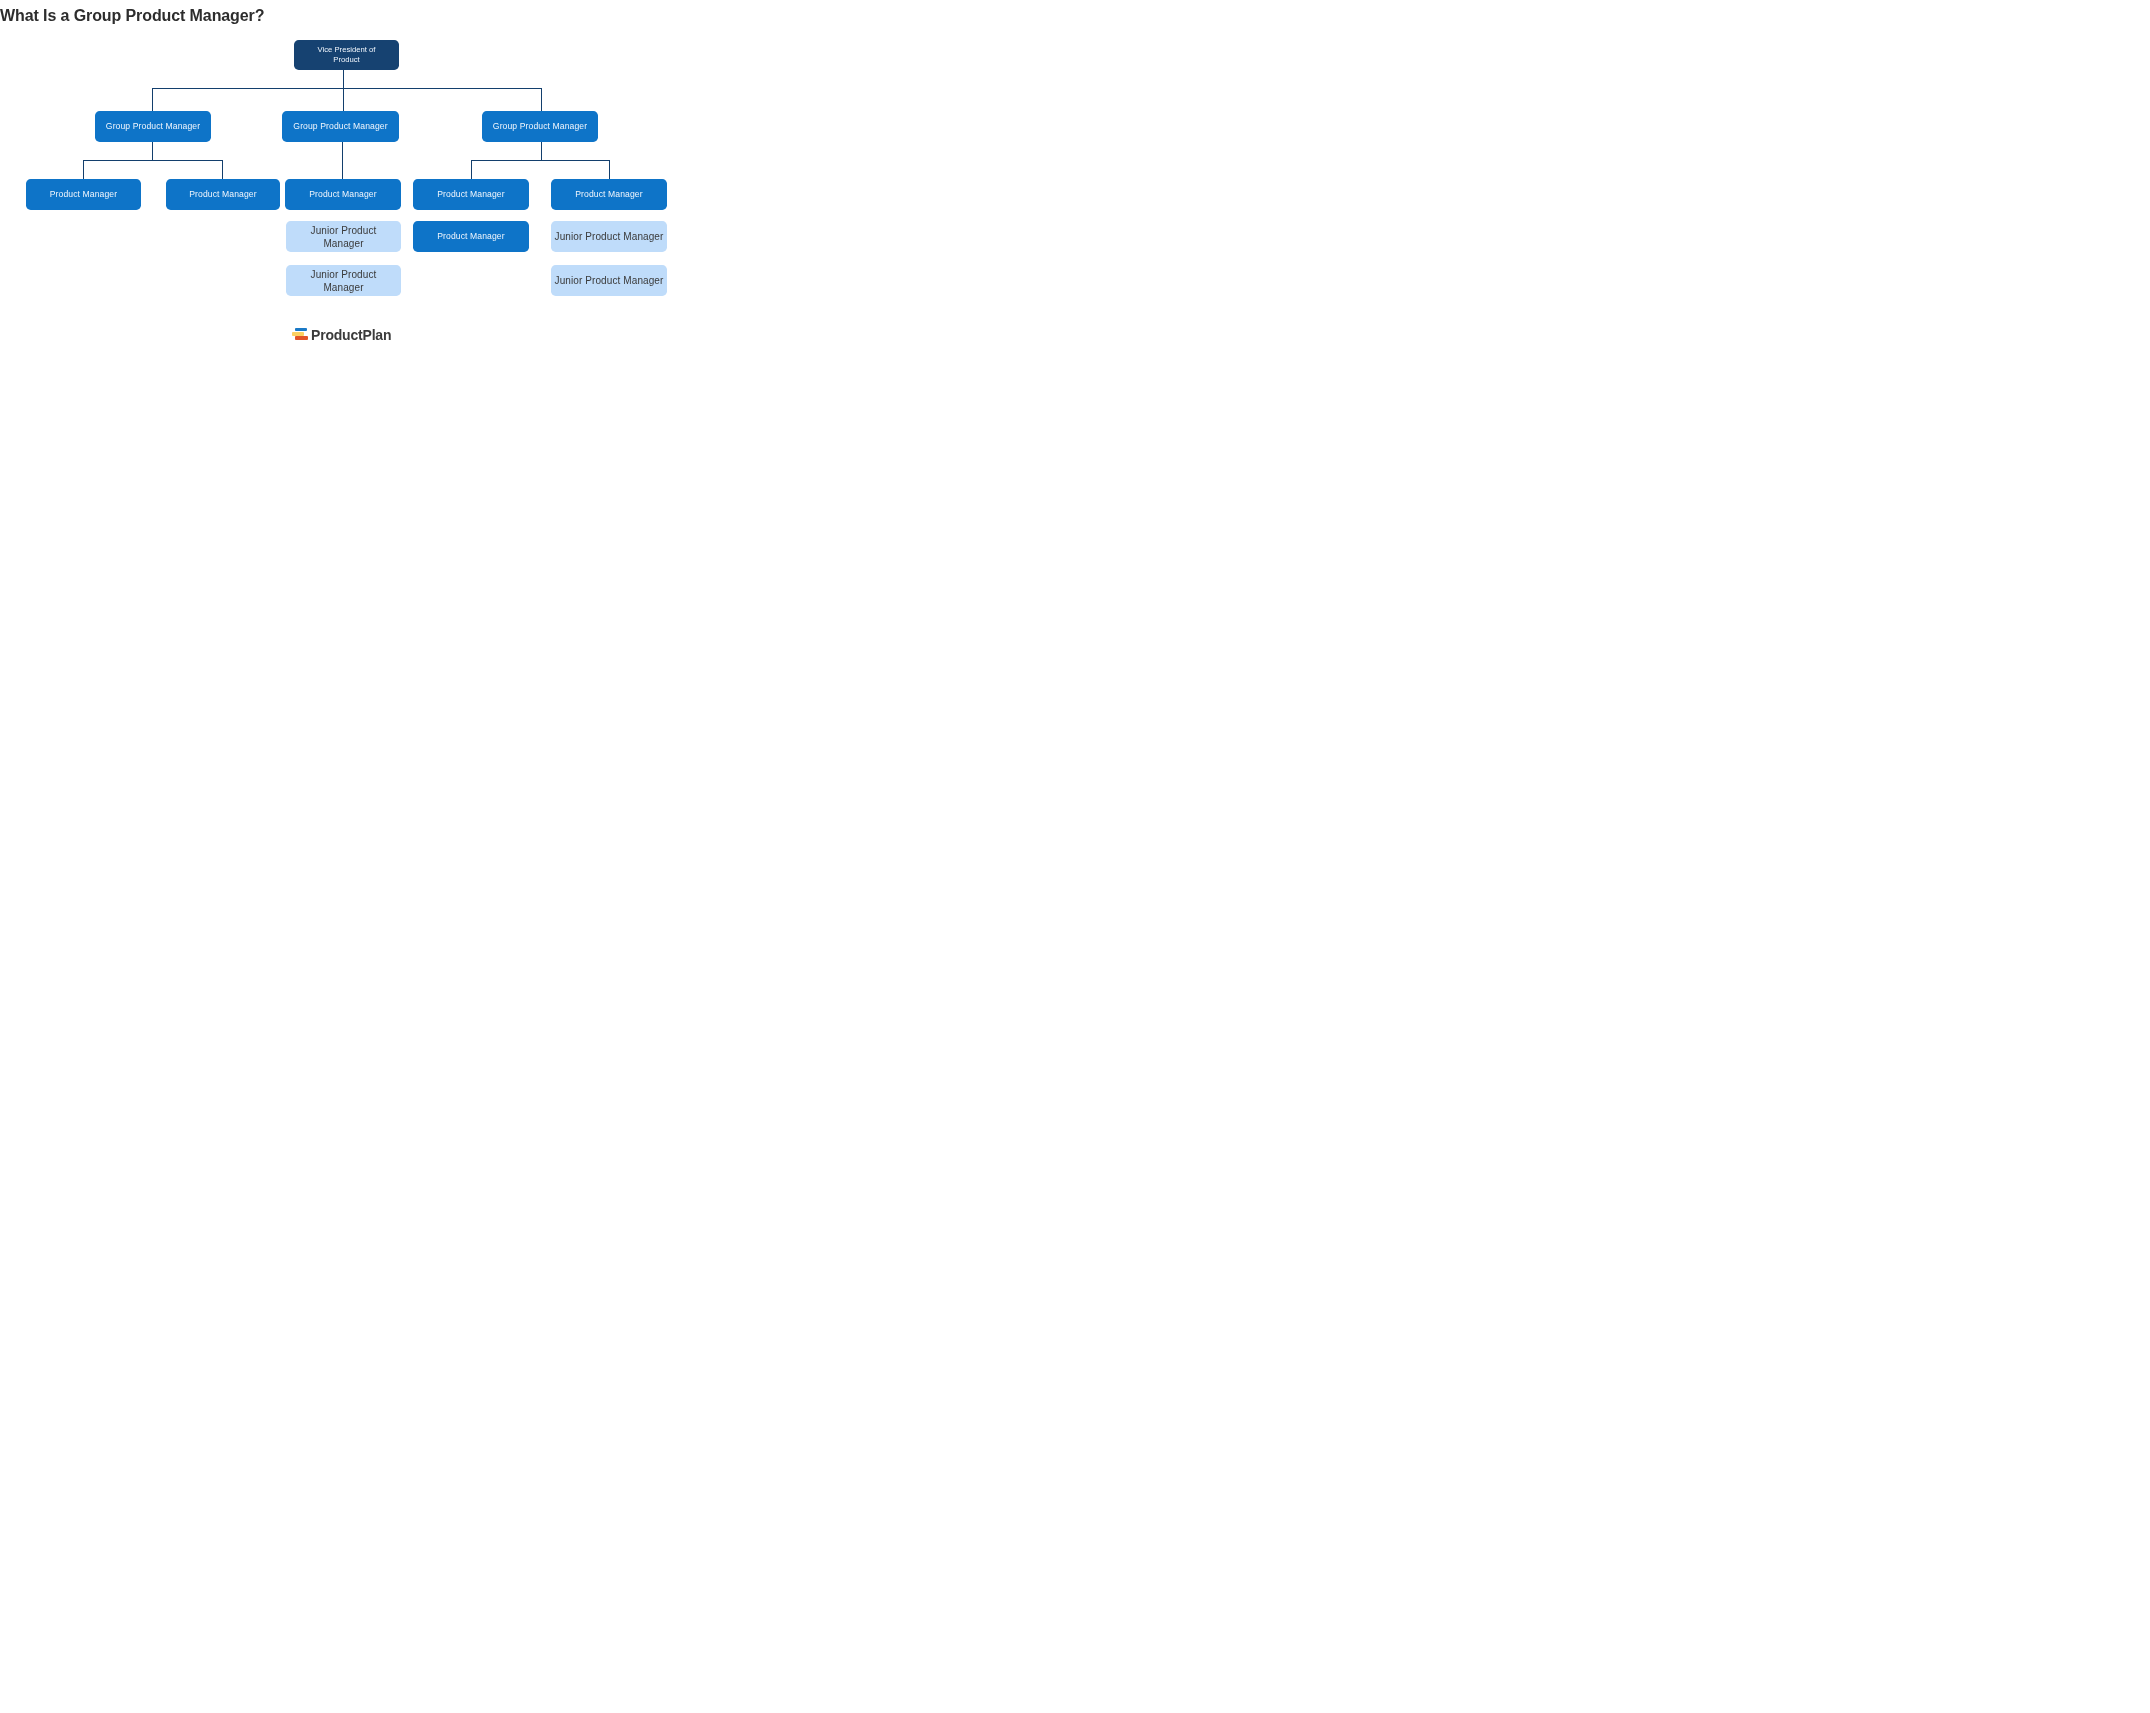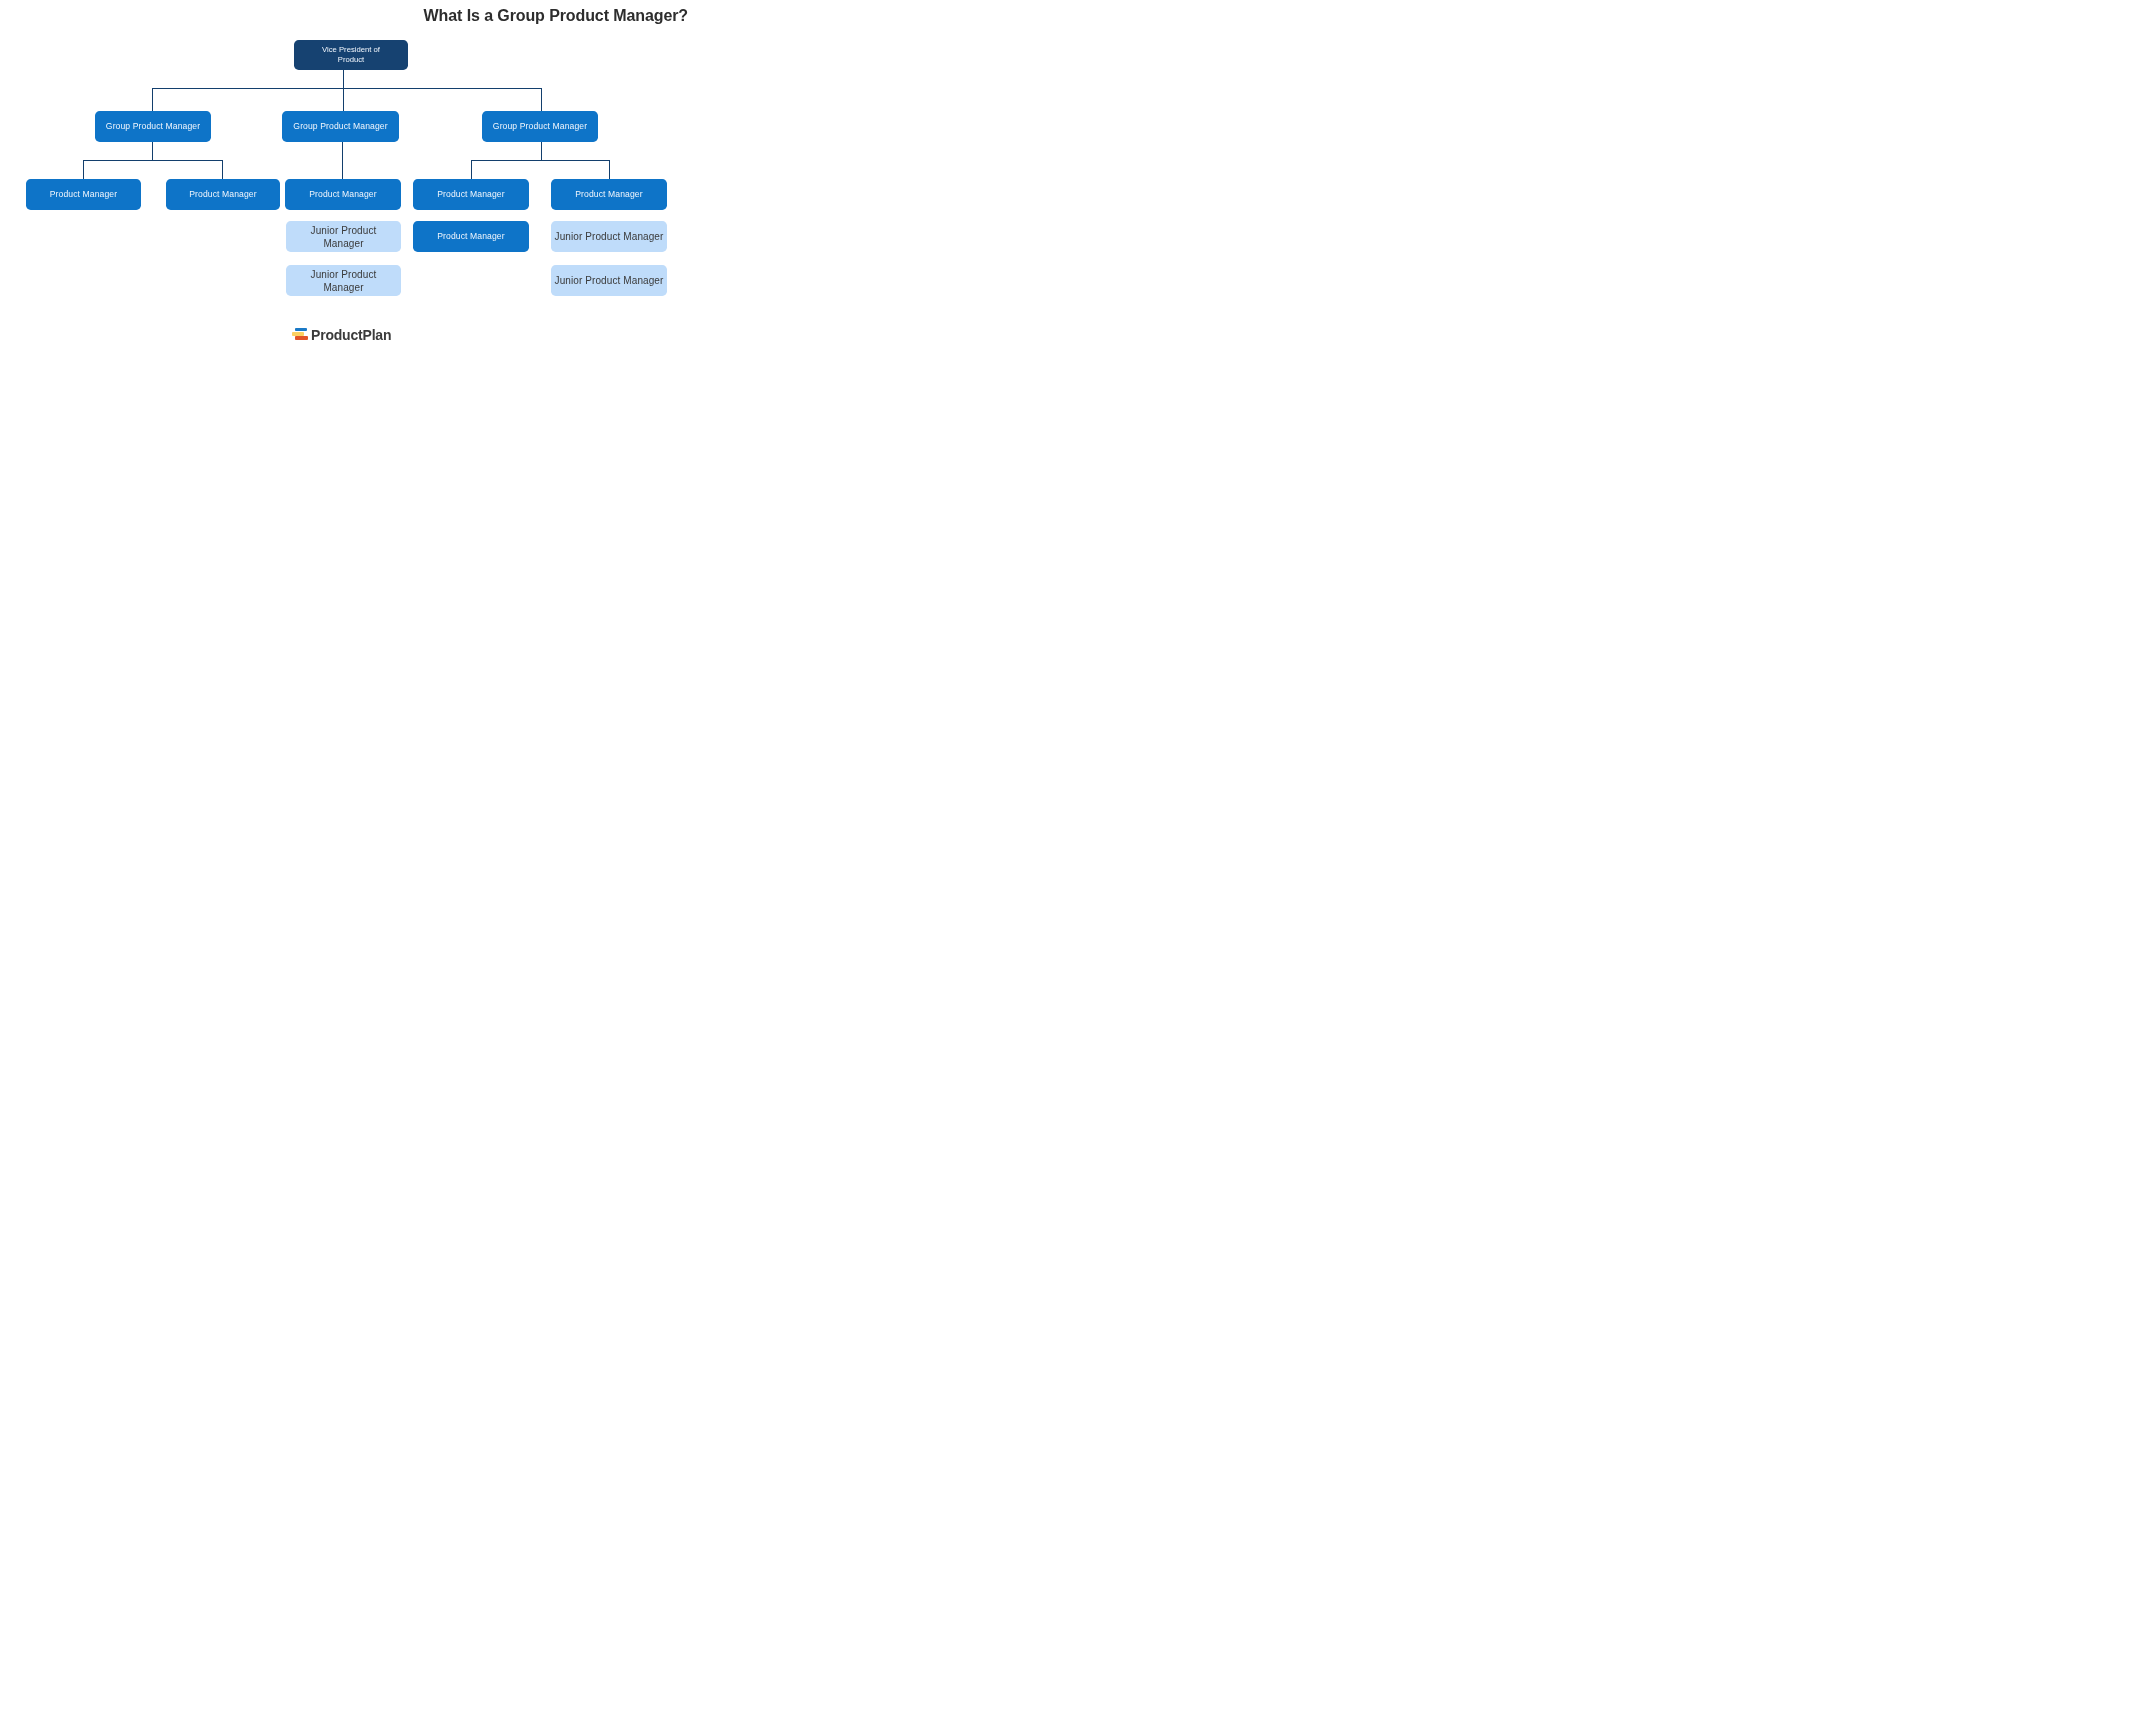--- a/index.html
+++ b/index.html
@@ -4,21 +4,21 @@
 <style>
   :root{
     --background:#ffffff; --navy:#164271; --blue:#0e74c8; --lightBlue:#bfdcfa;
     --line:#133f6d; --titleText:#2d2d2d; --nodeTextLight:#f0f6fd; --nodeTextDark:#3a3a3a;
     --logoText:#3b3b3b; --logoBlue:#1a79c6; --logoYellow:#fcd162; --logoOrange:#e25427;
   }
   *{margin:0;padding:0;box-sizing:border-box;}
   html,body{background:var(--background);}
   body{font-family:"Liberation Sans","DejaVu Sans",sans-serif;}
   .stage{position:relative;width:688px;height:343px;background:var(--background);overflow:hidden;}
-  .title{position:absolute;top:6.9px;left:0;width:100%;text-align:right;
+  .title{position:absolute;top:6.9px;left:0;width:100%;text-align:left;
          font-size:16px;font-weight:700;letter-spacing:-0.1px;color:var(--titleText);}
   .node{position:absolute;display:flex;align-items:center;justify-content:center;
         text-align:center;border-radius:4.7px;line-height:1.3;}
   .node.navy{background:var(--navy);color:var(--nodeTextLight);font-size:7.7px;}
   .node.blue{background:var(--blue);color:var(--nodeTextLight);font-size:8.6px;letter-spacing:0.1px;}
   .node.light{background:var(--lightBlue);color:var(--nodeTextDark);font-size:10px;letter-spacing:0.1px;}
   .node .lbl{display:block;padding:0 3.4px;}
   .node.navy .lbl{max-width:74px;}
   .conn{position:absolute;background:var(--line);}
   .logo{position:absolute;left:292px;top:328px;display:flex;align-items:flex-start;gap:3px;}
@@ -46,21 +46,21 @@
   <div class="conn" style="left:83px;top:160px;width:0.9px;height:18.5px;"></div>
   <div class="conn" style="left:222px;top:160px;width:0.9px;height:18.5px;"></div>
 
   <div class="conn" style="left:342px;top:142px;width:0.9px;height:37px;"></div>
 
   <div class="conn" style="left:541px;top:142px;width:0.9px;height:19px;"></div>
   <div class="conn" style="left:471px;top:160px;width:139px;height:0.9px;"></div>
   <div class="conn" style="left:471px;top:160px;width:0.9px;height:18.5px;"></div>
   <div class="conn" style="left:609px;top:160px;width:0.9px;height:18.5px;"></div>
 
-  <div class="node navy" style="left:294px;top:40px;width:114px;height:30px;">
+  <div class="node navy" style="left:294px;top:40px;width:105px;height:30px;">
     <span class="lbl">Vice President of Product</span>
   </div>
 
   <div class="node blue" style="left:95px;top:111px;width:116px;height:30.5px;">
     <span class="lbl">Group Product Manager</span>
   </div>
   <div class="node blue" style="left:282px;top:111px;width:117px;height:30.5px;">
     <span class="lbl">Group Product Manager</span>
   </div>
   <div class="node blue" style="left:482px;top:111px;width:116px;height:30.5px;">

